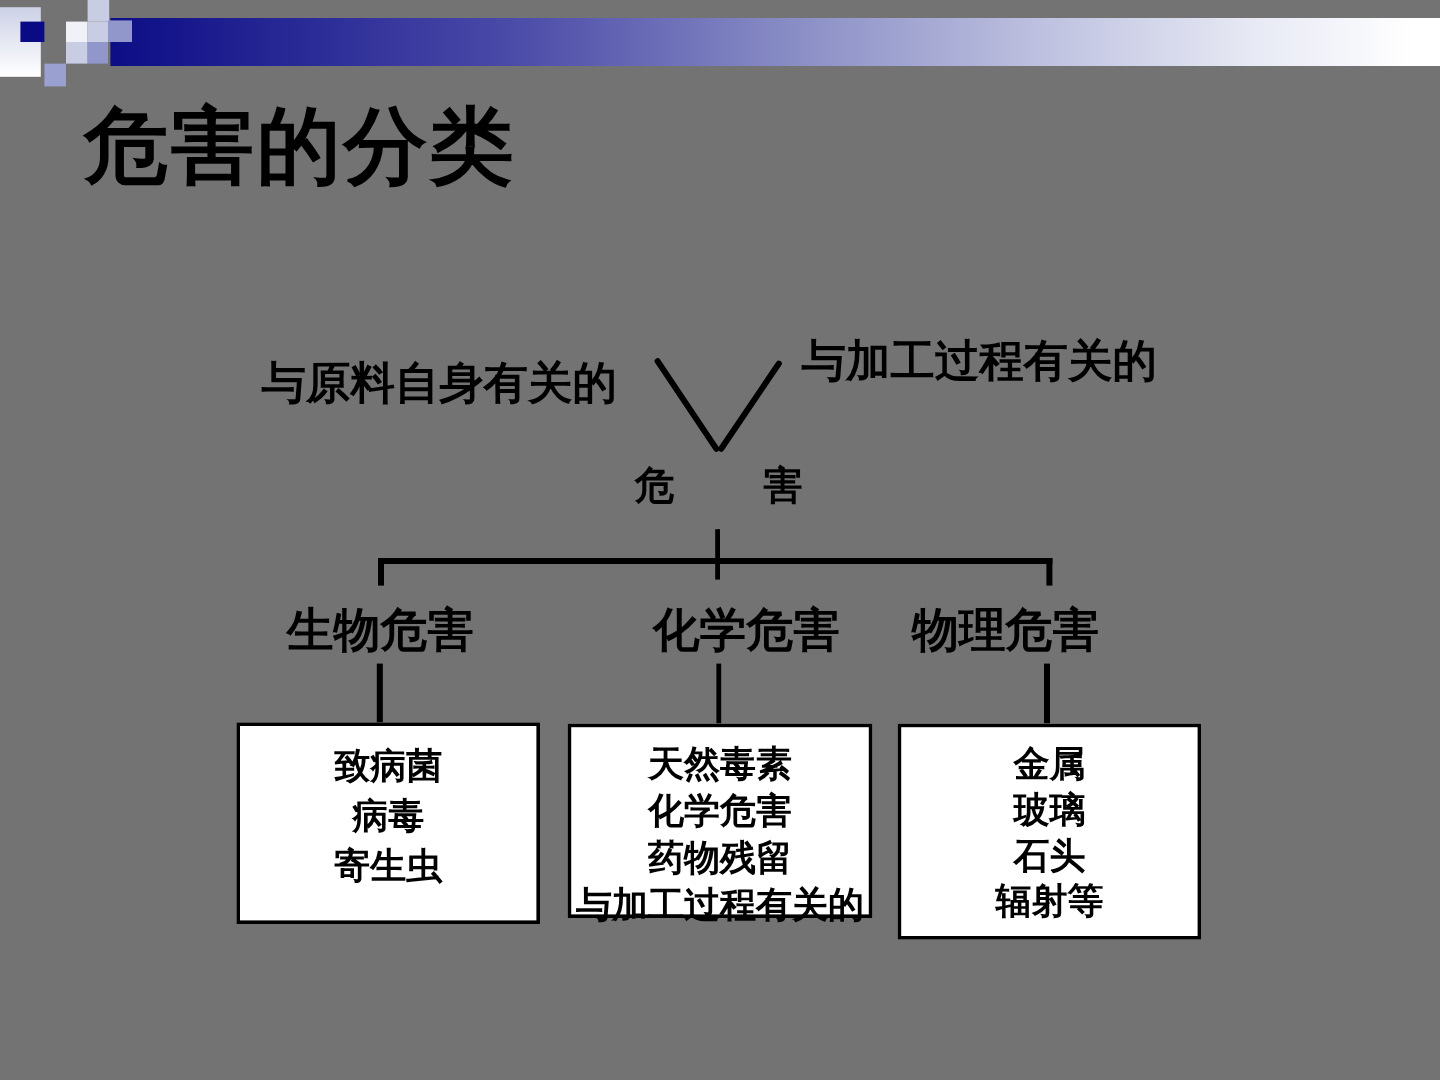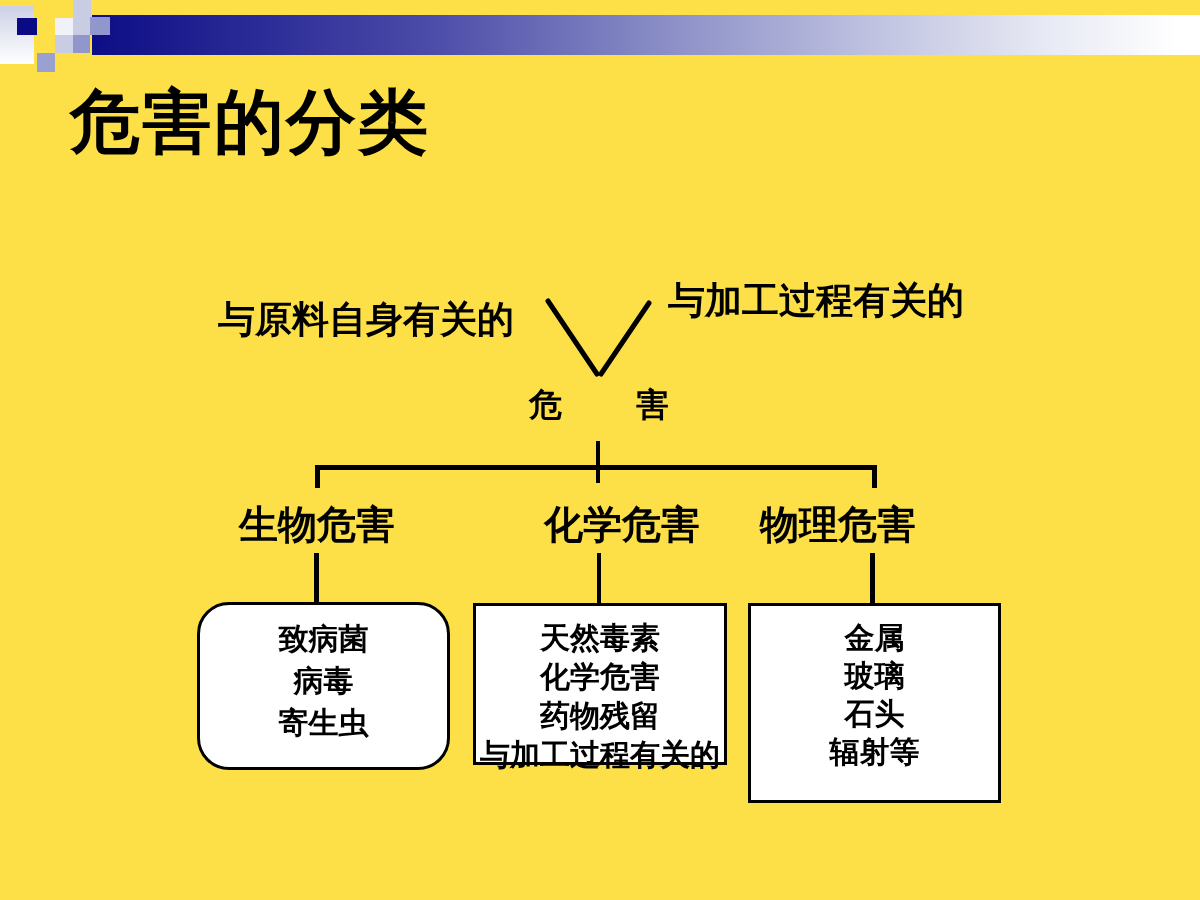--- a/index.html
+++ b/index.html
@@ -1,20 +1,20 @@
 <!DOCTYPE html>
 <html><head>
 <meta charset="utf-8">
 <style>
   html, body { margin: 0; padding: 0; background: #fff; }
   .slide {
     position: relative;
     width: 1200px;
     height: 900px;
-    background: #fde047;
+    background: #737373;
     overflow: hidden;
     font-family: Liberation Sans, sans-serif;
     color: #000;
   }
 
   
   .hdr-strip {
     position: absolute; left: 0; top: 6px; width: 34px; height: 58px;
     background: linear-gradient(to bottom, #ccd0e6 0%, #e9ebf4 55%, #ffffff 100%);
     z-index: 1;
@@ -76,24 +76,24 @@
     pointer-events: none;
   }
 
   
   .hazard-box {
     position: absolute; box-sizing: border-box;
     border: 3px solid #000; background: #fff;
     text-align: center; font-size: 30px; font-weight: bold;
   }
   .box-1 { left: 197px; top: 602px; width: 253px; height: 168px;
-           padding-top: 13px; line-height: 42px; border-radius: 32px; }
+           padding-top: 13px; line-height: 42px; }
   .box-2 { left: 473px; top: 603px; width: 254px; height: 162px;
            padding-top: 12px; line-height: 39px; }
-  .box-3 { left: 748px; top: 603px; width: 253px; height: 200px;
+  .box-3 { left: 748px; top: 603px; width: 253px; height: 180px;
            padding-top: 13px; line-height: 38px; }
 </style>
 </head>
 <body>
 
 <div class="slide">
 
   <div>
     <div class="hdr-strip"></div>
     <div class="hdr-bar"></div>

